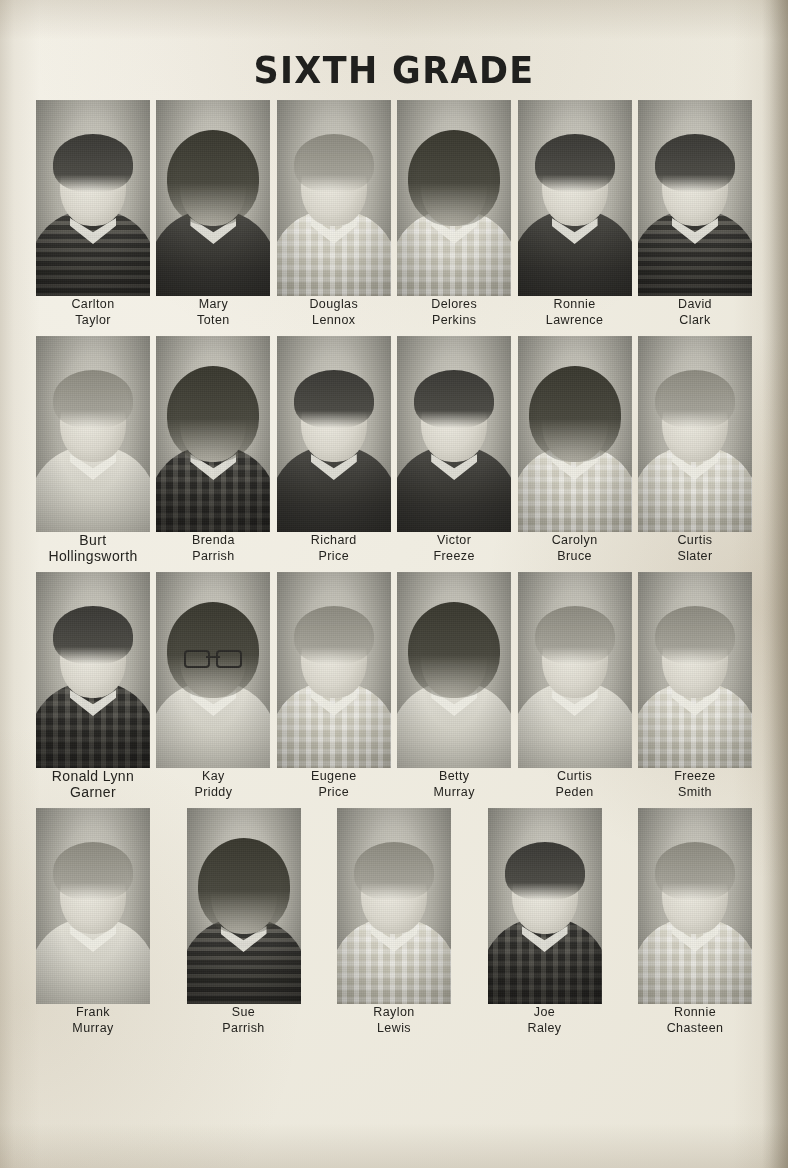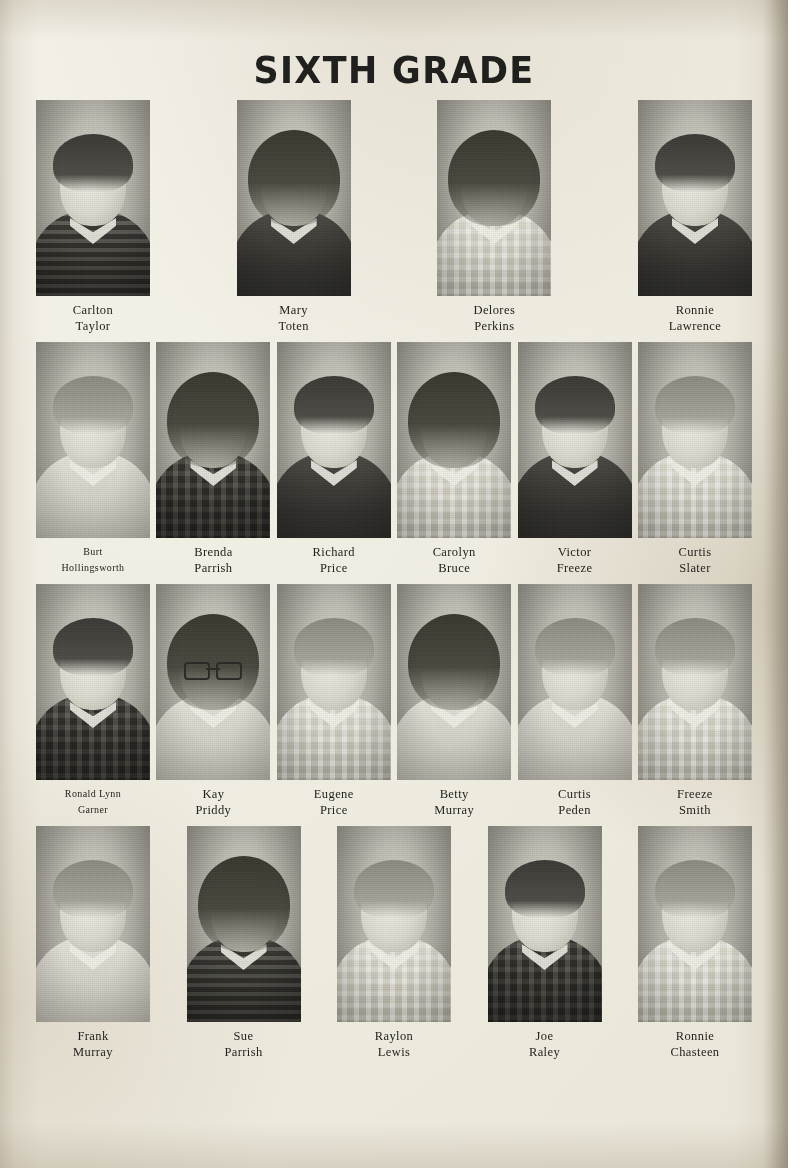--- a/index.html
+++ b/index.html
@@ -203,29 +203,28 @@
     background: #2b2a27;
   }
   .photo .vig {
     position: absolute;
     inset: 0;
     background: radial-gradient(ellipse at 50% 45%, rgba(0,0,0,0) 45%, rgba(0,0,0,0.20) 100%);
   }
 
   .caption {
     text-align: center;
-    font-family: Liberation Serif, serif;
+    font-family: Liberation Sans, sans-serif;
     font-size: 12.5px;
     line-height: 16px;
     color: #24231f;
-    padding-top: 6px;
     letter-spacing: 0.4px;
   }
   .caption .ln { display: block; white-space: nowrap; }
-  .caption.wide { font-size: 10px; }
+  .caption.wide { font-size: 14px; }
 
   
   #bind {
     position: absolute;
     top: 0;
     right: 0;
     width: 26px;
     height: 100%;
     background: linear-gradient(to left, rgba(90,80,60,0.35), rgba(90,80,60,0.0));
     z-index: 6;
@@ -270,20 +269,35 @@
             <span class="ln">Mary</span>
             <span class="ln">Toten</span>
           </div>
         </div>
         <div class="cell">
           <div class="photo">
             <div class="bg"></div>
             <div class="body light plaid"></div>
             <div class="collar"></div>
             <div class="head"></div>
+            <div class="hair light"></div>
+            <div class="grain"></div>
+            <div class="vig"></div>
+          </div>
+          <div class="caption">
+            <span class="ln">Douglas</span>
+            <span class="ln">Lennox</span>
+          </div>
+        </div>
+        <div class="cell">
+          <div class="photo">
+            <div class="bg"></div>
+            <div class="body light plaid"></div>
+            <div class="collar"></div>
+            <div class="head"></div>
             <div class="hair long"></div>
             <div class="grain"></div>
             <div class="vig"></div>
           </div>
           <div class="caption">
             <span class="ln">Delores</span>
             <span class="ln">Perkins</span>
           </div>
         </div>
         <div class="cell">
@@ -292,20 +306,35 @@
             <div class="body"></div>
             <div class="collar"></div>
             <div class="head"></div>
             <div class="hair"></div>
             <div class="grain"></div>
             <div class="vig"></div>
           </div>
           <div class="caption">
             <span class="ln">Ronnie</span>
             <span class="ln">Lawrence</span>
+          </div>
+        </div>
+        <div class="cell">
+          <div class="photo">
+            <div class="bg"></div>
+            <div class="body stripe"></div>
+            <div class="collar"></div>
+            <div class="head"></div>
+            <div class="hair"></div>
+            <div class="grain"></div>
+            <div class="vig"></div>
+          </div>
+          <div class="caption">
+            <span class="ln">David</span>
+            <span class="ln">Clark</span>
           </div>
         </div>
       </div>
       <div class="row">
         <div class="cell">
           <div class="photo">
             <div class="bg"></div>
             <div class="body light"></div>
             <div class="collar"></div>
             <div class="head"></div>
@@ -344,45 +373,45 @@
             <div class="vig"></div>
           </div>
           <div class="caption">
             <span class="ln">Richard</span>
             <span class="ln">Price</span>
           </div>
         </div>
         <div class="cell">
           <div class="photo">
             <div class="bg"></div>
+            <div class="body"></div>
+            <div class="collar"></div>
+            <div class="head"></div>
+            <div class="hair"></div>
+            <div class="grain"></div>
+            <div class="vig"></div>
+          </div>
+          <div class="caption">
+            <span class="ln">Victor</span>
+            <span class="ln">Freeze</span>
+          </div>
+        </div>
+        <div class="cell">
+          <div class="photo">
+            <div class="bg"></div>
             <div class="body light plaid"></div>
             <div class="collar"></div>
             <div class="head"></div>
             <div class="hair long"></div>
             <div class="grain"></div>
             <div class="vig"></div>
           </div>
           <div class="caption">
             <span class="ln">Carolyn</span>
             <span class="ln">Bruce</span>
-          </div>
-        </div>
-        <div class="cell">
-          <div class="photo">
-            <div class="bg"></div>
-            <div class="body"></div>
-            <div class="collar"></div>
-            <div class="head"></div>
-            <div class="hair"></div>
-            <div class="grain"></div>
-            <div class="vig"></div>
-          </div>
-          <div class="caption">
-            <span class="ln">Victor</span>
-            <span class="ln">Freeze</span>
           </div>
         </div>
         <div class="cell">
           <div class="photo">
             <div class="bg"></div>
             <div class="body light plaid"></div>
             <div class="collar"></div>
             <div class="head"></div>
             <div class="hair light"></div>
             <div class="grain"></div>

